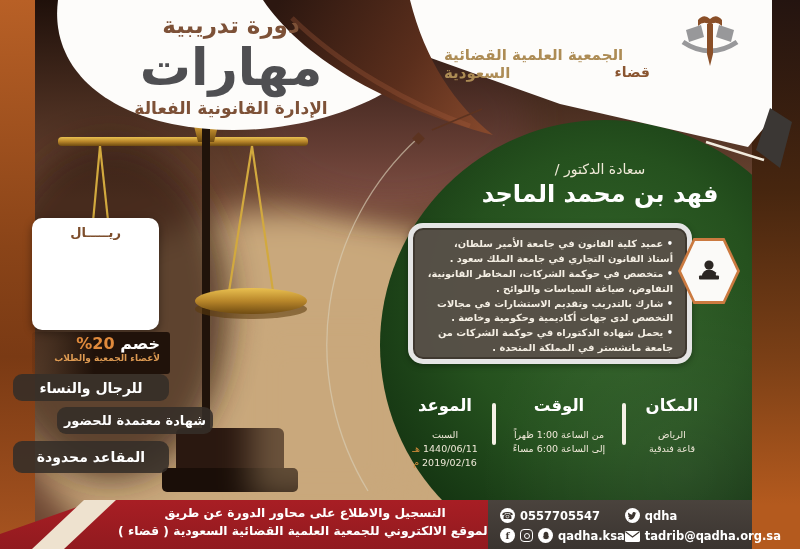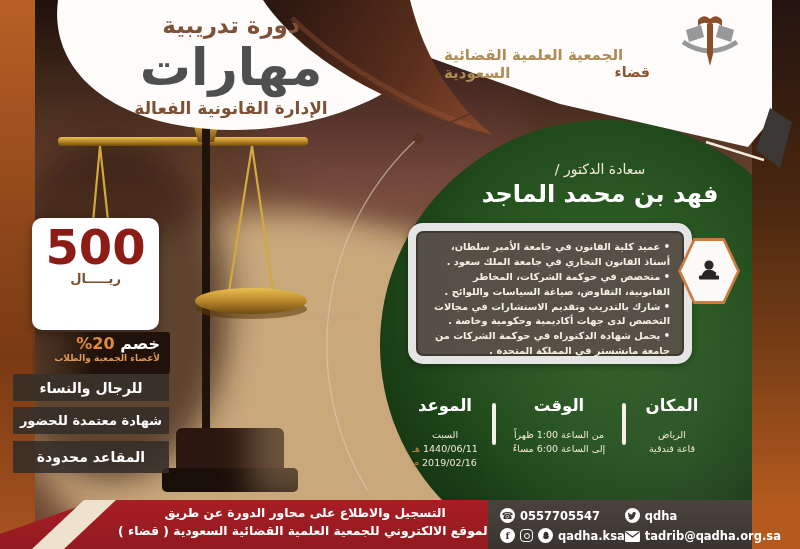--- a/index.html
+++ b/index.html
@@ -40,34 +40,34 @@
   .fee-amount { font-size:48px; font-weight:bold; color:#8c1d16; line-height:0.95; }
   .fee-currency { font-size:13px; font-weight:bold; color:#7d4e2c; }
 
   .discount { left:32px; top:332px; width:138px; height:42px; border-radius:3px; z-index:5;
     background:linear-gradient(to left,#20120a 0%,#20120a 55%, rgba(32,18,10,0.1) 100%);
     direction:rtl; text-align:right; padding:3px 10px 0 0; }
   .discount-line1 { font-size:16px; font-weight:bold; color:#fff; line-height:1.1; }
   .discount-line1 .pct { color:#e08a3c; }
   .discount-note { font-size:9px; font-weight:bold; color:#dd9a52; }
 
-  .side-badge { left:13px; width:156px; background:rgba(52,46,40,0.88); border-radius:0; z-index:5;
+  .side-badge { left:13px; width:156px; background:rgba(52,46,40,0.88); border-radius:9px; z-index:5;
     color:#fff; font-weight:bold; font-size:14px; text-align:center; direction:rtl;
     display:flex; align-items:center; justify-content:center; }
   .b1 { top:374px; height:27px; }
-  .b2 { top:407px; height:27px; font-size:13px; }
+  .b2 { top:407px; height:27px; font-size:13px;margin-left:44px; }
   .b3 { top:441px; height:32px; }
 
   
   .speaker-block { left:430px; top:161px; width:340px; text-align:center; z-index:5; direction:rtl; }
   .speaker-honorific { font-size:14px; color:#f0ead8; }
   .speaker-name { font-size:24px; font-weight:bold; color:#fff; margin-top:3px; }
 
   .bio-box { left:408px; top:223px; width:284px; height:141px; z-index:5;
-    background:rgba(88,80,73,0.95); border:8px solid #e5e5e5; border-radius:15px;
+    background:rgba(88,80,73,0.95); border:5px solid #e5e5e5; border-radius:15px;
     box-shadow:inset 0 0 0 2px rgba(30,22,16,0.4), 0 2px 6px rgba(0,0,0,0.35);
     padding:9px 14px 6px 12px; direction:rtl; }
   .bio-box ul { list-style:none; }
   .bio-box li { font-size:9.8px; font-weight:bold; color:#f5efe4; line-height:1.52; text-align:right; }
   .bio-box li::before { content:"• "; color:#fff; }
 
   .hexagon { left:678px; top:238px; width:62px; height:66px; z-index:6;
     background:#cb7a40; clip-path:polygon(25% 0,75% 0,100% 50%,75% 100%,25% 100%,0 50%);
     display:flex; align-items:center; justify-content:center; }
   .hexagon-inner { width:56px; height:60px; background:#fbfaf8;
@@ -190,21 +190,20 @@
       <path d="M58 20 L43 15 L40 27 L55 32 Z" fill="#98989a"></path>
       <path d="M7 32 Q34 50 61 32" stroke="#98989a" stroke-width="5" fill="none"></path>
       <rect x="31" y="14" width="6" height="30" fill="#8a4f28"></rect>
       <path d="M31 44 L37 44 L34 56 Z" fill="#8a4f28"></path>
     </svg>
     <div class="logo-brand">قضاء</div>
     <div class="logo-callig">الجمعية العلمية القضائية السعودية</div>
   </div>
 
   <div class="abs fee-card">
-    <div class="fee-amount">500</div>
     <div class="fee-currency">ريـــــال</div>
   </div>
 
   <div class="abs discount">
     <div class="discount-line1">
       <span>خصم</span>
       <span class="pct">20%</span>
     </div>
     <div class="discount-note">لأعضاء الجمعية والطلاب</div>
   </div>

